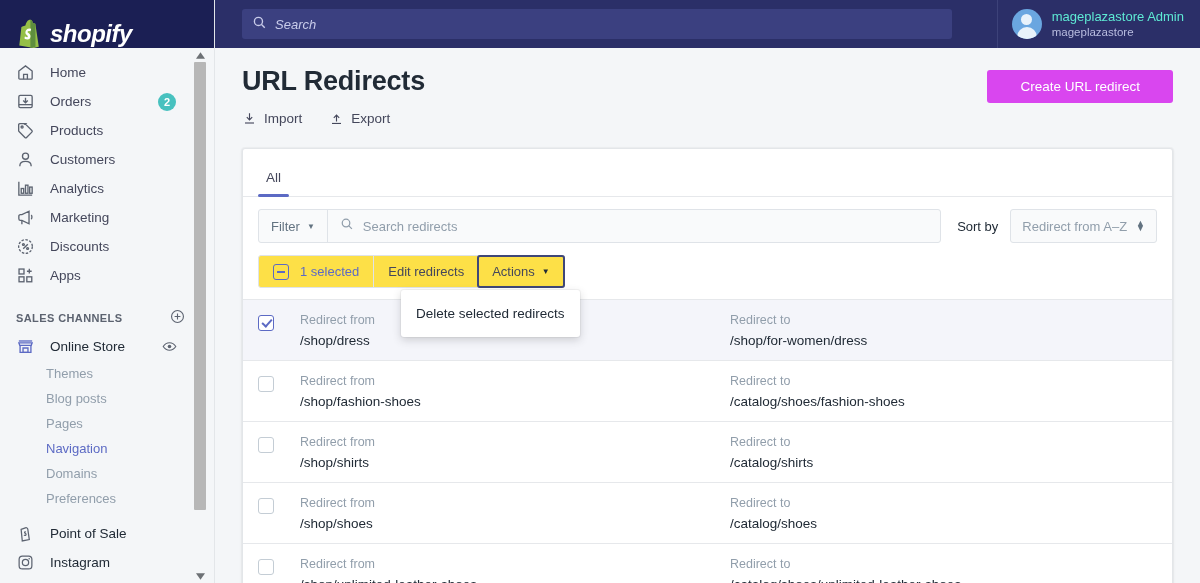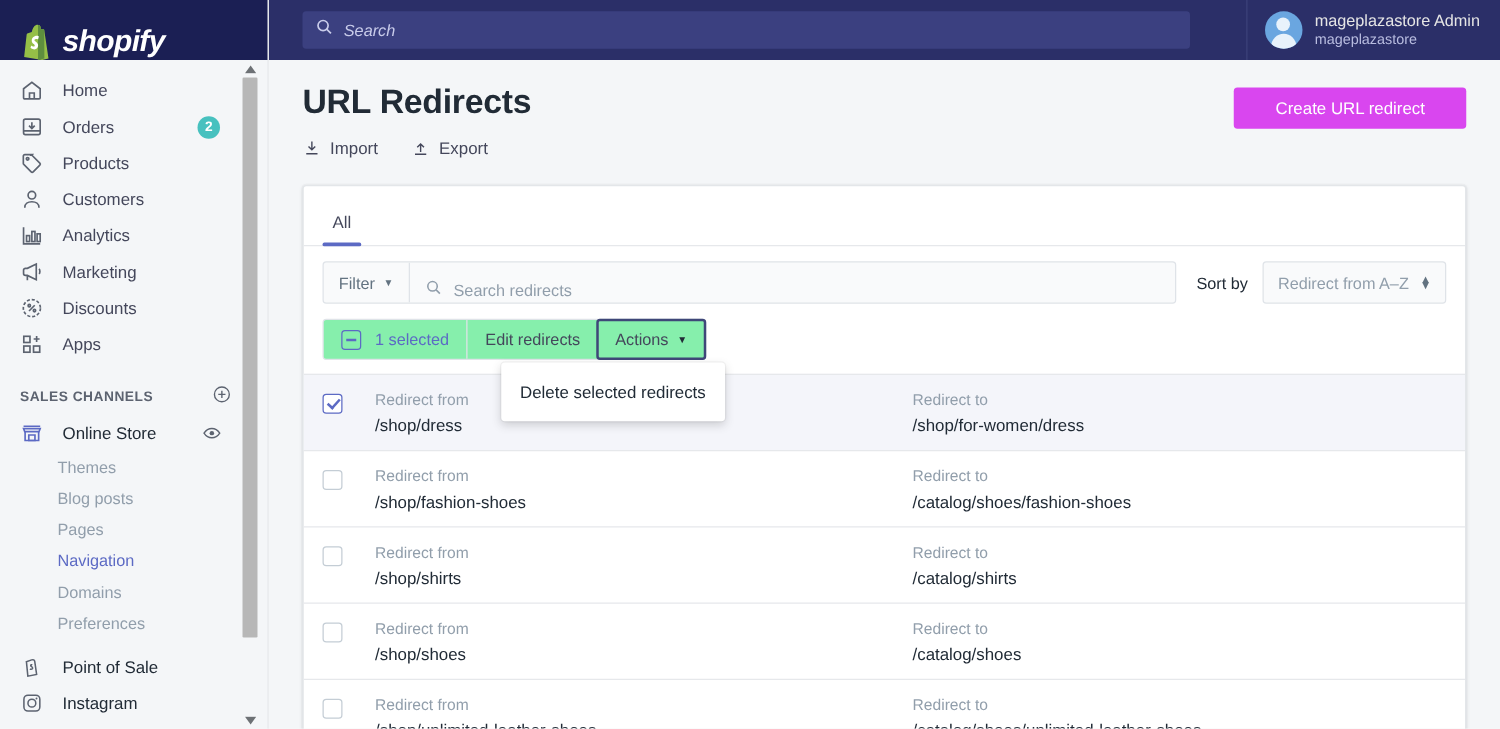--- a/index.html
+++ b/index.html
@@ -91,21 +91,21 @@
     height: 48px; padding: 0 16px 0 14px;
     border-left: 1px solid #3d4279; cursor: pointer;
   }
   .avatar {
     width: 30px; height: 30px; border-radius: 50%;
     background: #6aa6e0; position: relative; overflow: hidden; flex: 0 0 30px;
   }
   .avatar .head { position: absolute; width: 11px; height: 11px; border-radius: 50%; background: #e8f2fb; left: 9.5px; top: 5px; }
   .avatar .body { position: absolute; width: 20px; height: 13px; border-radius: 10px 10px 0 0; background: #e8f2fb; left: 5px; top: 18px; }
   .user-txt { margin-left: 10px; line-height: 1.25; }
-  .user-name { color: #e5e5e5; font-size: 13px; }
+  .user-name { color: #5eead4; font-size: 13px; }
   .user-sub { color: #b9bde0; font-size: 11.5px; }
 
   
   .page { flex: 1; padding: 18px 27px 0 27px; overflow: hidden; background: #f4f6f8; position: relative; }
   .page-head { display: flex; align-items: flex-start; }
   .title { font-size: 27px; color: #212b36; font-weight: bold; letter-spacing: -0.2px; }
   .ie-row { display: flex; margin-top: 14px; }
   .ie-link { display: flex; align-items: center; cursor: pointer; margin-right: 27px; }
   .ie-link .t { font-size: 13.5px; color: #44475b; margin-left: 7px; }
   .primary-btn {
@@ -125,21 +125,21 @@
   .tab {
     font-size: 13.5px; color: #44475b; padding: 0 8px 11px 8px;
     cursor: pointer; position: relative;
   }
   .tab.active::after {
     content: ""; position: absolute; left: 0; right: 0; bottom: -1px;
     height: 3px; background: #5c6ac4; border-radius: 2px;
   }
   .filter-row { display: flex; align-items: center; padding: 12px 15px; }
   .filter-box {
-    display: flex; align-items: flex-end; flex: 1;
+    display: flex; align-items: center; flex: 1;
     background: #f9fafb; border: 1px solid #dfe3e8; border-radius: 3px;
     height: 34px; overflow: hidden;
   }
   .filter-btn {
     display: flex; align-items: center; padding: 0 12px; height: 100%;
     border-right: 1px solid #dfe3e8; cursor: pointer;
     font-size: 13px; color: #637381;
   }
   .caret-sm { margin-left: 7px; font-size: 8px; color: #637381; }
   .f-search { display: flex; align-items: center; padding-left: 12px; flex: 1; cursor: text; }
@@ -149,21 +149,21 @@
     margin-left: 12px; background: #f9fafb; border: 1px solid #dfe3e8;
     border-radius: 3px; height: 34px; display: flex; align-items: center;
     padding: 0 11px; cursor: pointer; font-size: 13px; color: #919eab;
   }
   .updown { margin-left: 9px; display: flex; flex-direction: column; line-height: 0.55; font-size: 9px; color: #637381; }
 
   
   .bulk-bar {
     display: flex; align-items: stretch; height: 33px;
     margin: 0 15px; border: 1px solid #dfe3e8; border-radius: 3px;
-    background: #86efac; width: fit-content; position: relative; text-align: right;
+    background: #fde047; width: fit-content; position: relative; text-align: right;
   }
   .bulk-seg {
     display: flex; align-items: center; padding: 0 14px;
     font-size: 13px; cursor: pointer; color: #44475b;
   }
   .bulk-seg + .bulk-seg { border-left: 1px solid #dfe3e8; }
   .cb-minus {
     width: 16px; height: 16px; border: 1px solid #5c6ac4; border-radius: 3px;
     display: flex; align-items: center; justify-content: center;
   }

